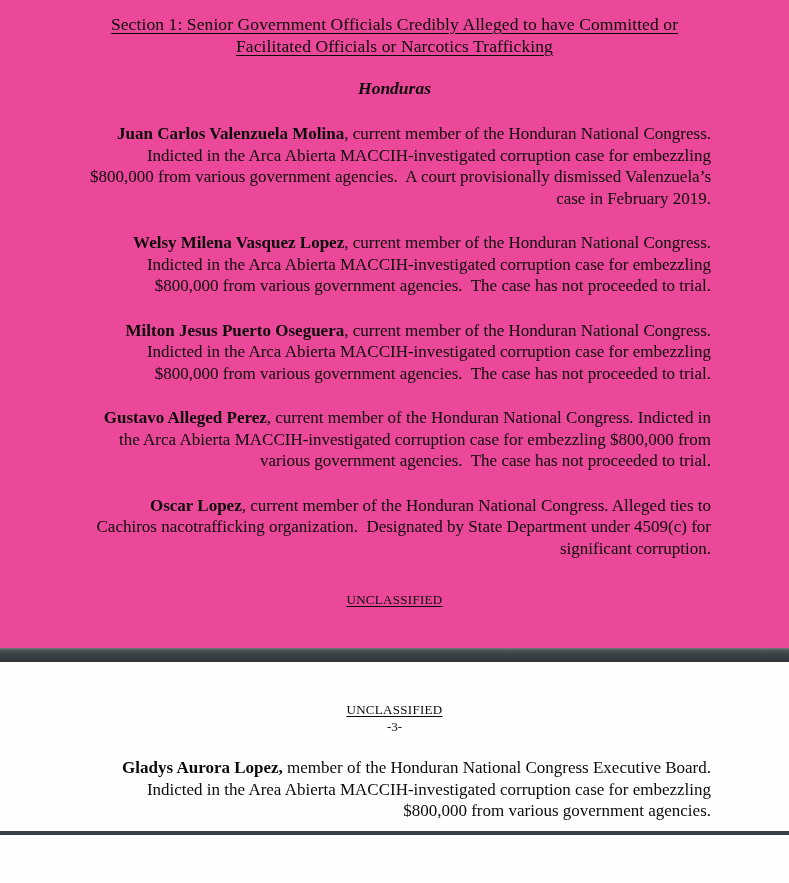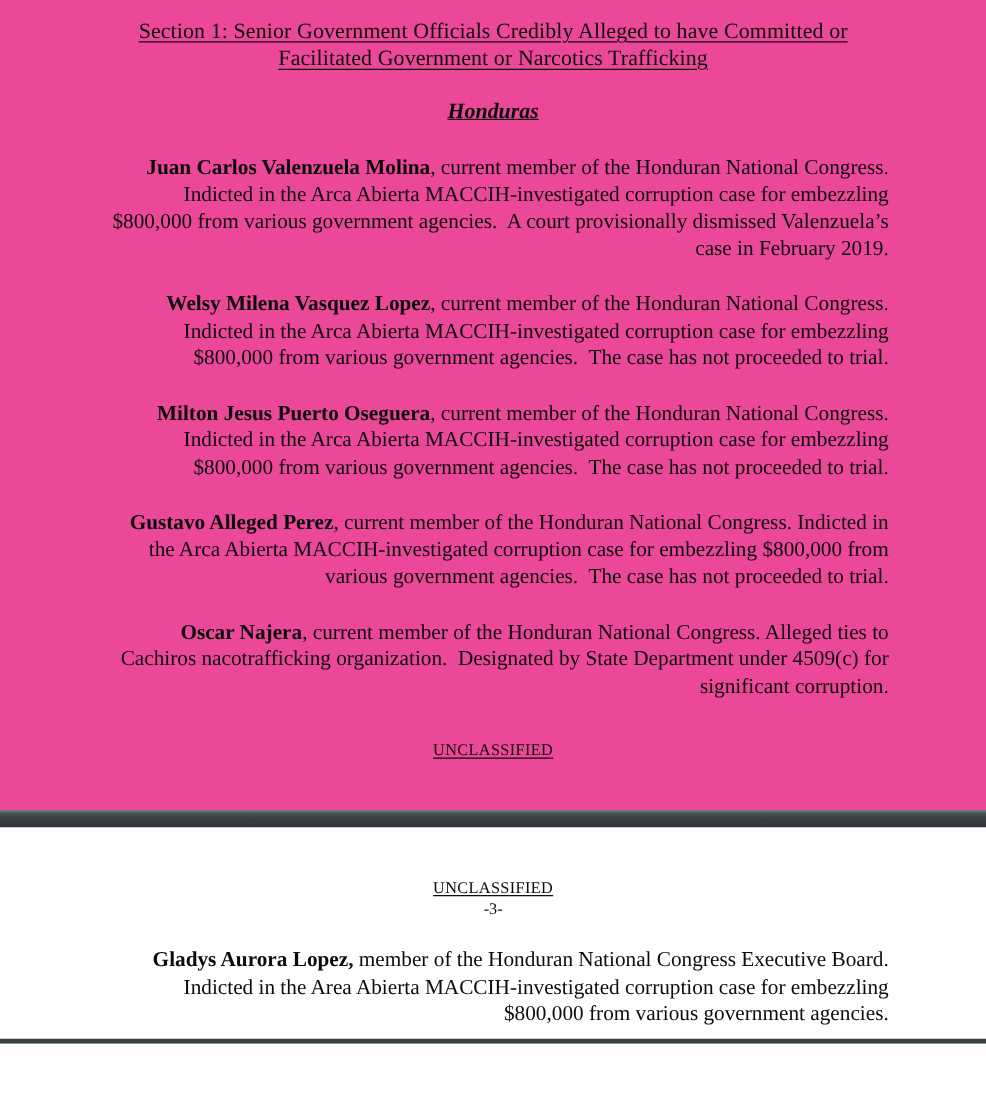--- a/index.html
+++ b/index.html
@@ -37,21 +37,20 @@
   .doc-title .tline {
     text-decoration: underline;
     text-underline-offset: 3px;
   }
   .country-heading {
     margin-top: 21px;
     text-align: center;
     font-size: 17.5px;
     font-weight: bold;
     font-style: italic;
-    text-decoration: underline;
   }
   .para {
     margin: 23px 78px 0 88px;
     font-size: 17px;
     line-height: 21.5px;
     text-align: right;
   }
   .para.first {
     margin-top: 24px;
   }
@@ -109,34 +108,34 @@
 </style>
 </head>
 <body>
 
 <div class="doc-viewport">
 
   <section class="page-top">
 
     <div class="doc-title">
       <span class="tline">Section 1: Senior Government Officials Credibly Alleged to have Committed or</span><br>
-      <span class="tline">Facilitated Government or Narcotics Trafficking</span>
+      <span class="tline">Facilitated Officials or Narcotics Trafficking</span>
     </div>
 
     <div class="country-heading">Honduras</div>
 
     <p class="para first"><span class="pname">Juan Carlos Valenzuela Molina</span><span class="pbody">, current member of the Honduran National Congress.  Indicted in the Arca Abierta MACCIH-investigated corruption case for embezzling $800,000 from various government agencies.  A court provisionally dismissed Valenzuela’s case in February 2019.</span></p>
 
     <p class="para"><span class="pname">Welsy Milena Vasquez Lopez</span><span class="pbody">, current member of the Honduran National Congress.  Indicted in the Arca Abierta MACCIH-investigated corruption case for embezzling $800,000 from various government agencies.  The case has not proceeded to trial.</span></p>
 
     <p class="para"><span class="pname">Milton Jesus Puerto Oseguera</span><span class="pbody">, current member of the Honduran National Congress.  Indicted in the Arca Abierta MACCIH-investigated corruption case for embezzling $800,000 from various government agencies.  The case has not proceeded to trial.</span></p>
 
     <p class="para"><span class="pname">Gustavo Alleged Perez</span><span class="pbody">, current member of the Honduran National Congress. Indicted in the Arca Abierta MACCIH-investigated corruption case for embezzling $800,000 from various government agencies.  The case has not proceeded to trial.</span></p>
 
-    <p class="para"><span class="pname">Oscar Najera</span><span class="pbody">, current member of the Honduran National Congress. Alleged ties to Cachiros nacotrafficking organization.  Designated by State Department under 4509(c) for significant corruption.</span></p>
+    <p class="para"><span class="pname">Oscar Lopez</span><span class="pbody">, current member of the Honduran National Congress. Alleged ties to Cachiros nacotrafficking organization.  Designated by State Department under 4509(c) for significant corruption.</span></p>
 
     <div class="classification footer-classification">
       <span class="cline">UNCLASSIFIED</span>
     </div>
 
   </section>
 
   <div class="separator-bar"></div>
 
   <section class="page-bottom">

